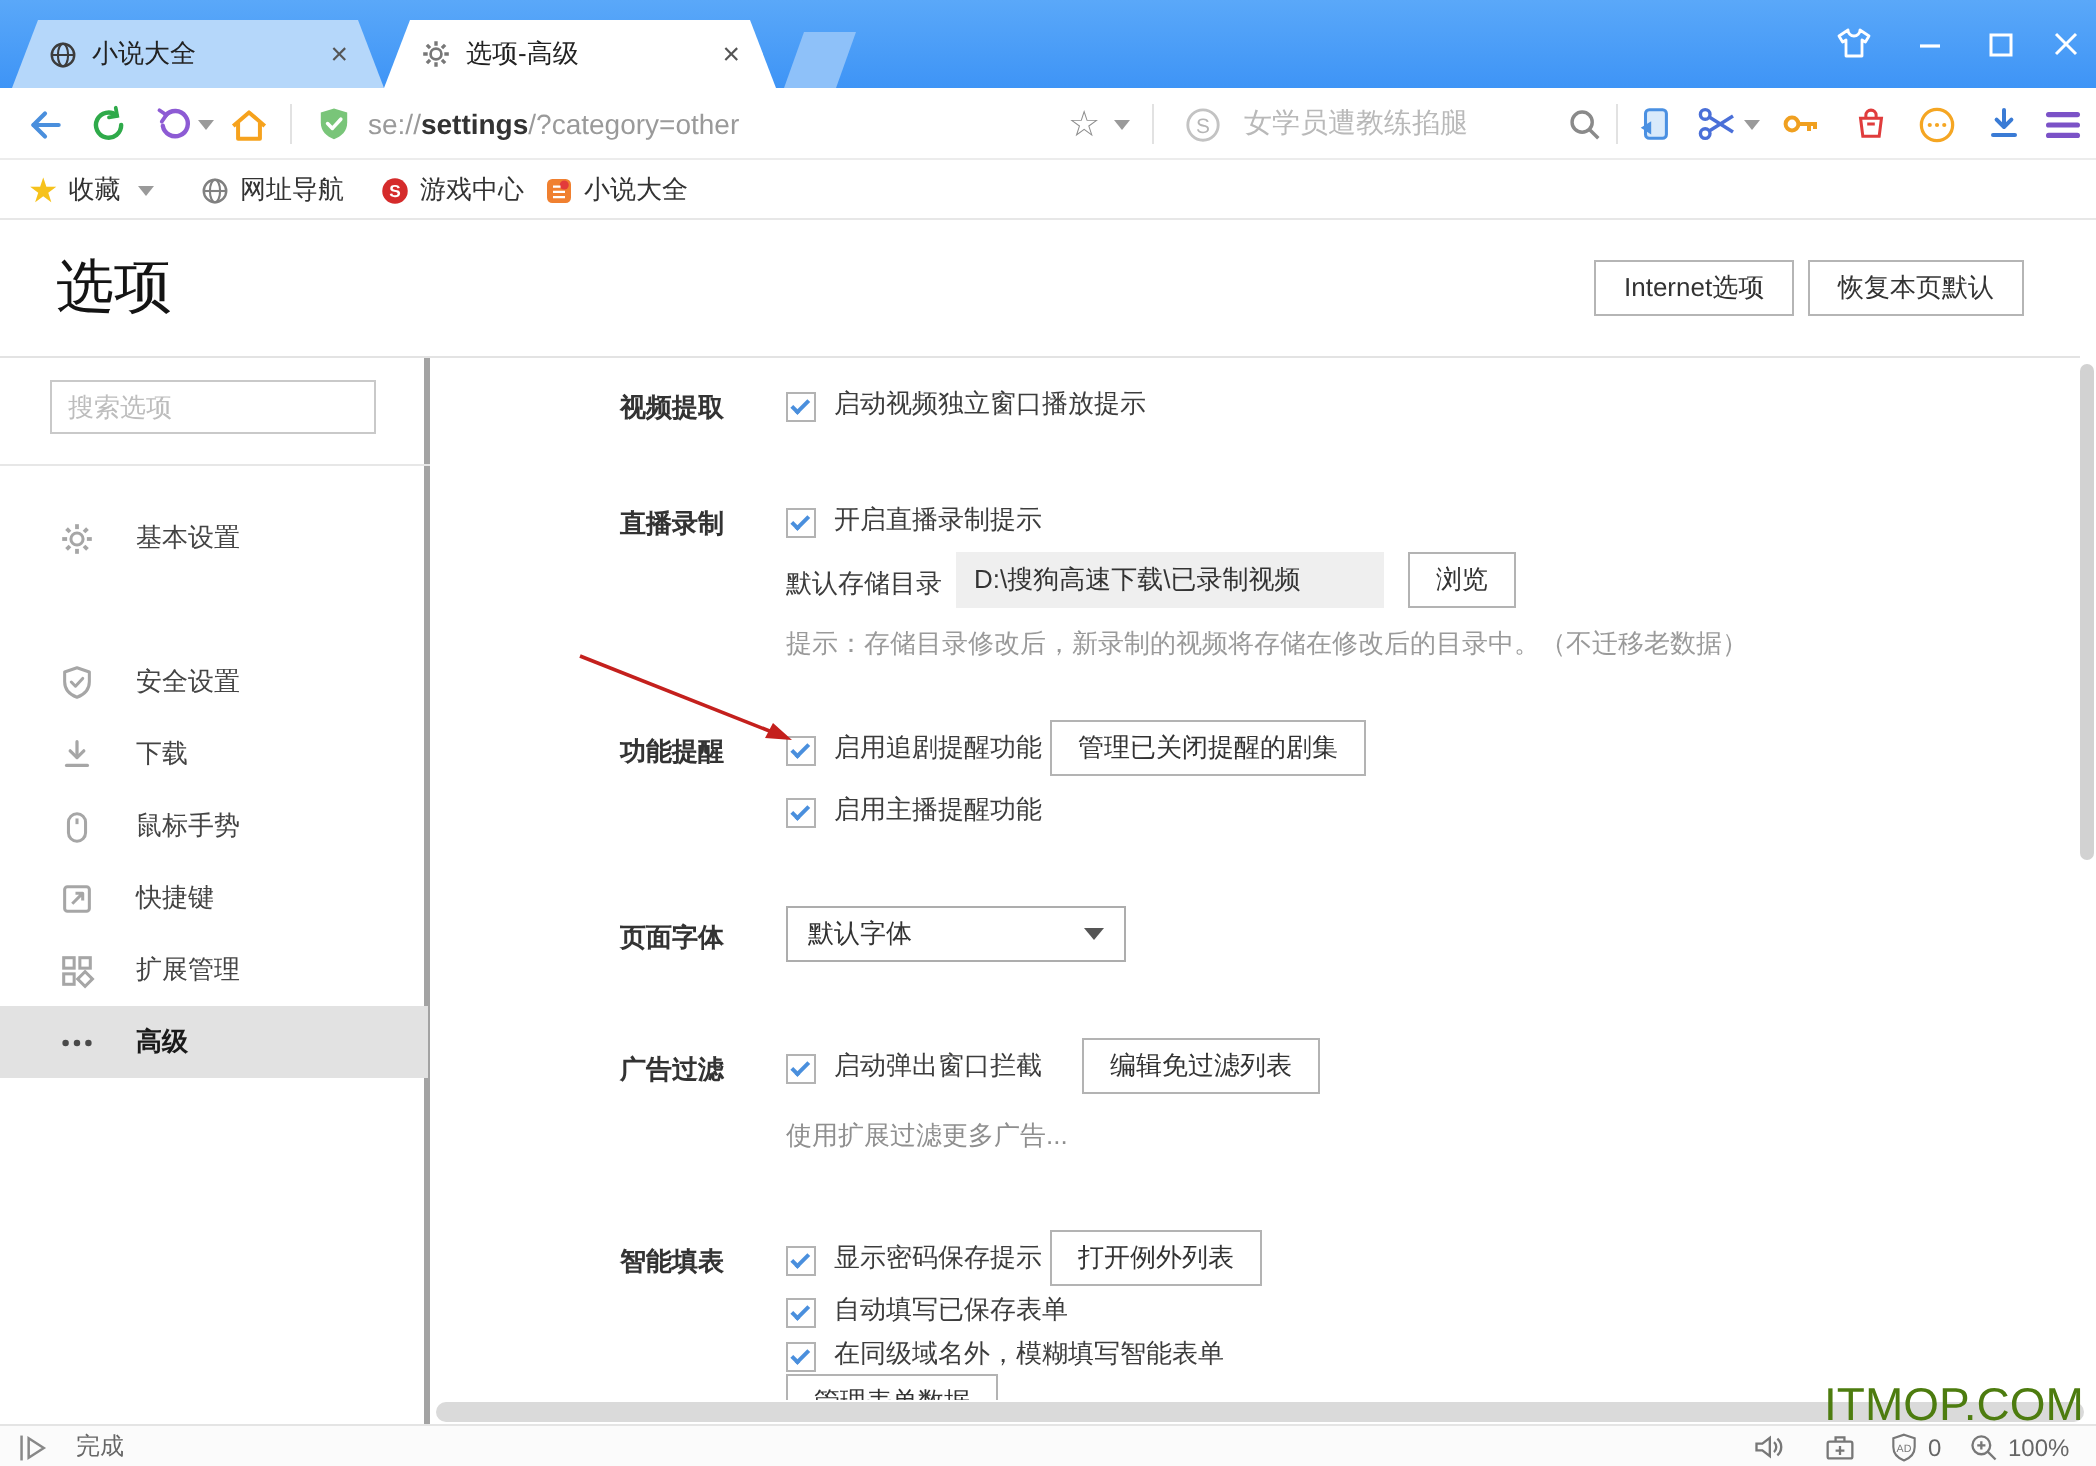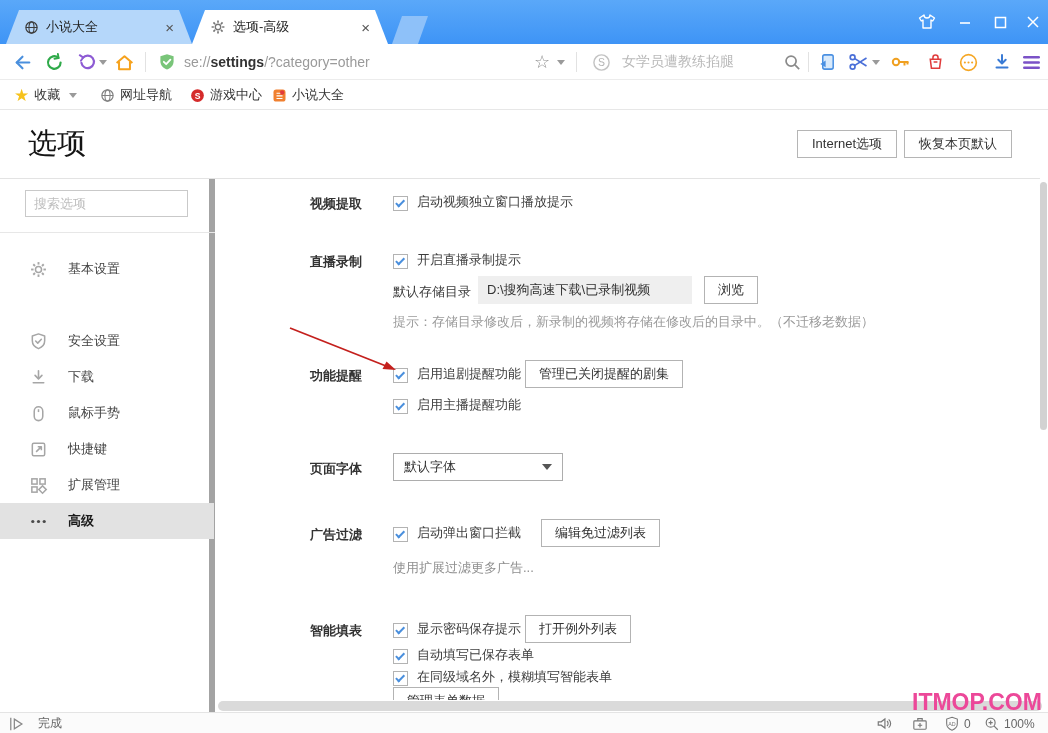--- a/index.html
+++ b/index.html
@@ -39,21 +39,21 @@
 
   
   .page-title { position:absolute; left:28px; top:124px; font-size:29px; color:#141414; }
   .hbtn { position:absolute; top:130px; height:28px; display:inline-flex; align-items:center;
           padding:0 14px; border:1px solid #b5b5b5; background:#fff; font-size:13px; color:#333; }
 
   .hrule { position:absolute; left:0; top:178px; width:1040px; height:1px; background:#e3e3e3; }
 
   
   .sidebar { position:absolute; left:0; top:179px; width:215px; height:533px; background:#fff;
-             border-right:6px solid #a3a3a3; }
+             border-right:3px solid #a3a3a3; }
   .side-search { position:absolute; left:25px; top:11px; width:163px; height:27px; border:1px solid #c9c9c9;
                  font-size:13px; color:#333; padding:0 8px; outline:none;
                  font-family:"Liberation Sans","DejaVu Sans",sans-serif; }
   .side-search::placeholder { color:#bdbdbd; }
   .side-div { position:absolute; left:0; top:53px; width:215px; height:1px; background:#e7e7e7; }
   .side-item { position:absolute; left:0; width:214px; height:36px; display:flex; align-items:center; font-size:13px; color:#444; }
   .side-item .sicon { width:19px; height:19px; margin-left:29px; margin-right:20px; display:flex; }
   .side-item.active { background:#e2e2e2; color:#1a1a1a; font-weight:bold; }
 
   
@@ -73,21 +73,21 @@
             display:flex; align-items:center; padding:0 10px; font-size:13px; color:#333; }
   .select .sel-caret { margin-left:auto; width:0; height:0; border-left:5px solid transparent; border-right:5px solid transparent; border-top:6px solid #555; }
   .graylink { position:absolute; left:177px; font-size:13px; color:#8f8f8f; white-space:nowrap; }
 
   
   .vthumb { position:absolute; left:1040px; top:182px; width:7px; height:248px; background:#d2d2d2; border-radius:4px; }
   .hthumb { position:absolute; left:218px; top:701px; width:824px; height:10px; background:#dadada; border-radius:5px; }
   .statusbar { position:absolute; left:0; top:712px; width:1048px; height:21px; background:#fbfbfb;
                border-top:1px solid #e4e4e4; font-size:12px; color:#666; }
   .st { position:absolute; top:0; height:21px; display:flex; align-items:center; gap:4px; }
-  .watermark { position:absolute; left:912px; top:689px; font-size:23px; font-weight:bold; color:#ec4899;
+  .watermark { position:absolute; left:912px; top:689px; font-size:23px; font-weight:normal; color:#4d7c0f;
                letter-spacing:0px; z-index:6; }
 </style>
 </head>
 <body>
 
 <div class="screen">
 
   <div class="titlebar">
     <div class="tab" style="left:6px; width:186px; background:#b5d7fa;">
       <span class="fav">

